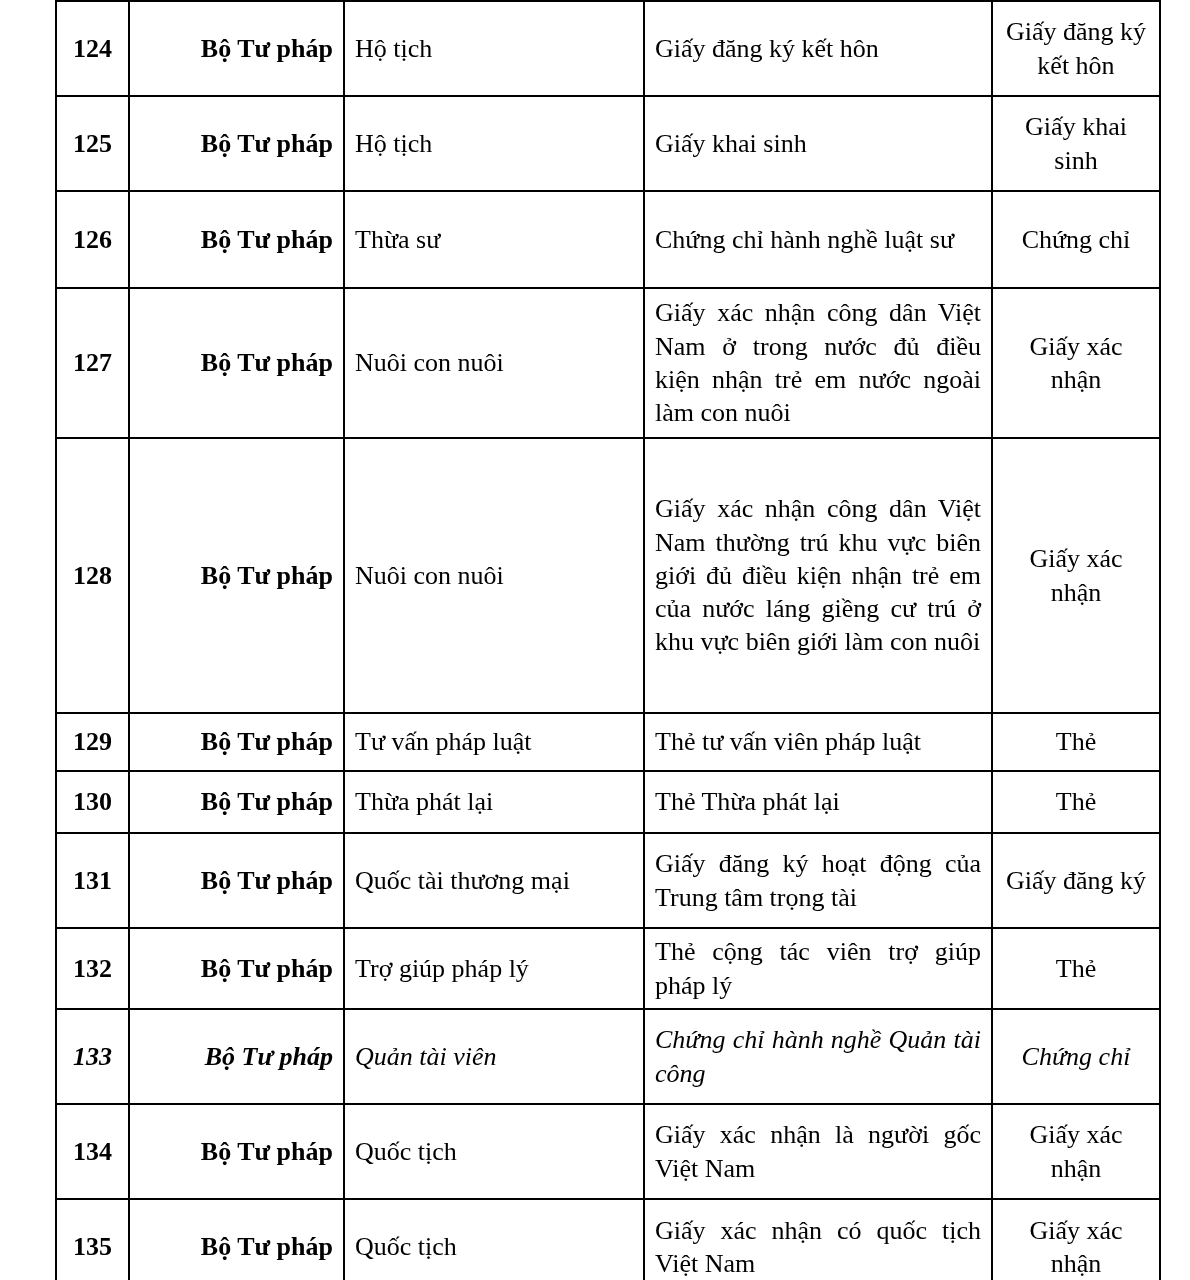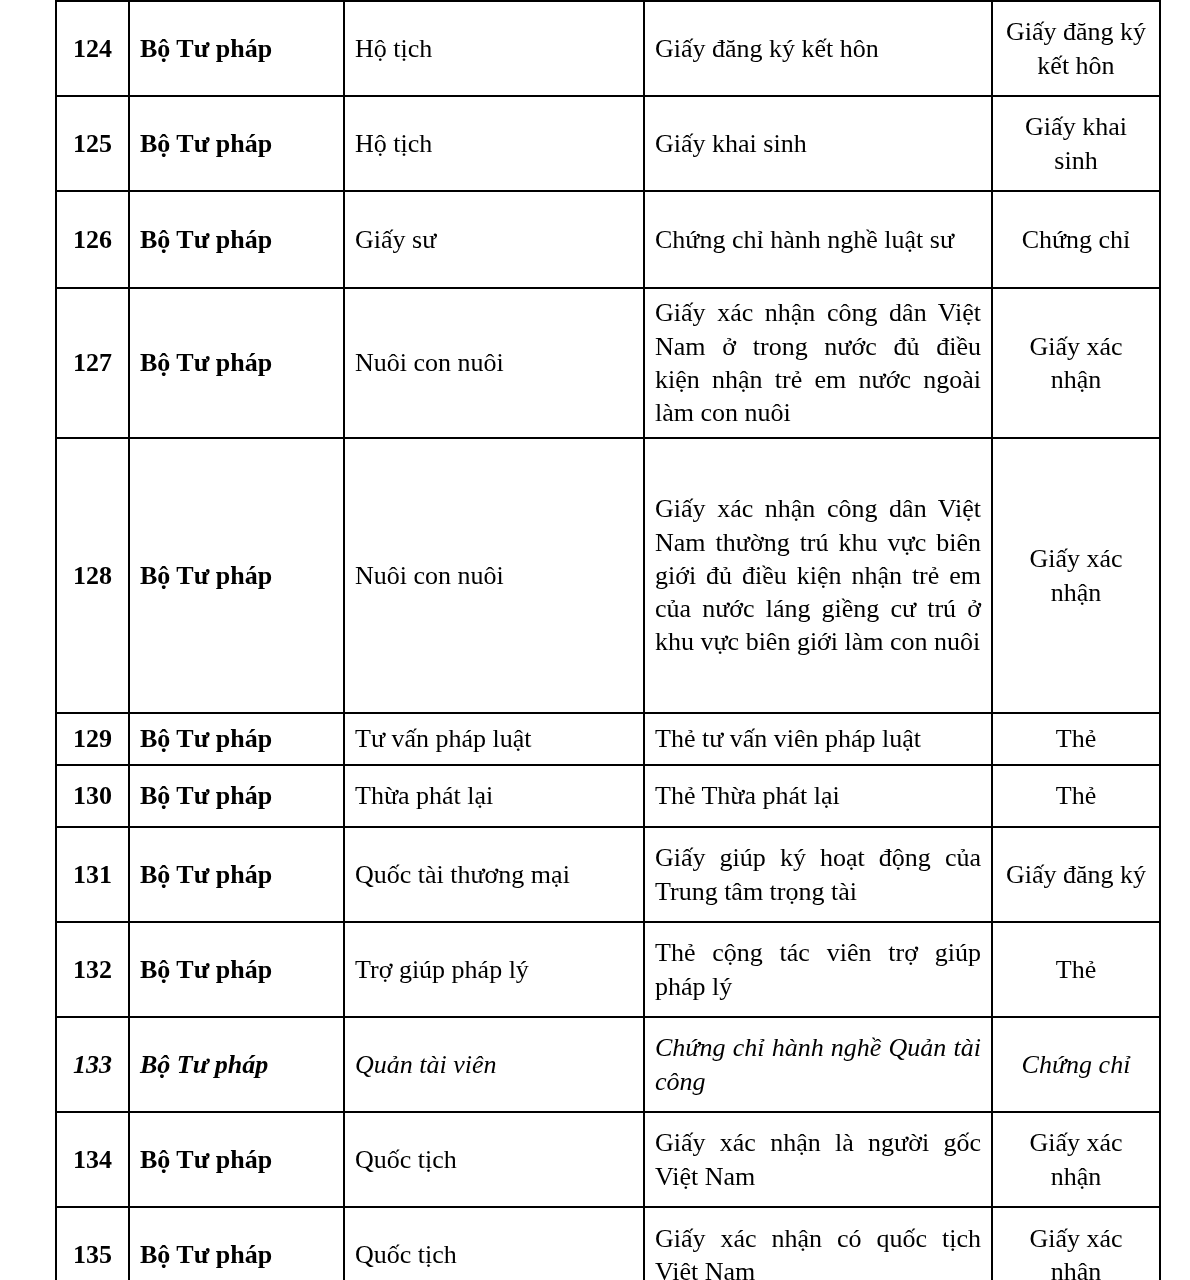--- a/index.html
+++ b/index.html
@@ -36,21 +36,21 @@
   col.c-bo  { width: 215px; }
   col.c-linh { width: 300px; }
   col.c-ten { width: 348px; }
   col.c-loai { width: 168px; }
 
   td.stt {
     text-align: center;
     font-weight: bold;
   }
   td.bo {
-    text-align: left;
+    text-align: right;
     font-weight: bold;
   }
   td.linh {
     text-align: left;
   }
   td.ten {
     text-align: justify;
     text-align-last: left;
     hyphens: none;
   }
@@ -92,60 +92,60 @@
         <tr style="height: 95px;">
           <td class="stt">125</td>
           <td class="bo">Bộ Tư pháp</td>
           <td class="linh">Hộ tịch</td>
           <td class="ten">Giấy khai sinh</td>
           <td class="loai">Giấy khai sinh</td>
         </tr>
         <tr style="height: 97px;">
           <td class="stt">126</td>
           <td class="bo">Bộ Tư pháp</td>
-          <td class="linh">Giấy sư</td>
+          <td class="linh">Thừa sư</td>
           <td class="ten">Chứng chỉ hành nghề luật sư</td>
           <td class="loai">Chứng chỉ</td>
         </tr>
         <tr style="height: 150px;">
           <td class="stt">127</td>
           <td class="bo">Bộ Tư pháp</td>
           <td class="linh">Nuôi con nuôi</td>
           <td class="ten just">Giấy xác nhận công dân Việt Nam ở trong nước đủ điều kiện nhận trẻ em nước ngoài làm con nuôi</td>
           <td class="loai">Giấy xác nhận</td>
         </tr>
         <tr style="height: 275px;">
           <td class="stt">128</td>
           <td class="bo">Bộ Tư pháp</td>
           <td class="linh">Nuôi con nuôi</td>
           <td class="ten just">Giấy xác nhận công dân Việt Nam thường trú khu vực biên giới đủ điều kiện nhận trẻ em của nước láng giềng cư trú ở khu vực biên giới làm con nuôi</td>
           <td class="loai">Giấy xác nhận</td>
         </tr>
-        <tr style="height: 52px; margin-left: 24px;">
+        <tr style="height: 58px; margin-left: 24px;">
           <td class="stt">129</td>
           <td class="bo">Bộ Tư pháp</td>
           <td class="linh">Tư vấn pháp luật</td>
           <td class="ten">Thẻ tư vấn viên pháp luật</td>
           <td class="loai">Thẻ</td>
         </tr>
         <tr style="height: 62px; border-radius: 21px;">
           <td class="stt">130</td>
           <td class="bo">Bộ Tư pháp</td>
           <td class="linh">Thừa phát lại</td>
           <td class="ten">Thẻ Thừa phát lại</td>
           <td class="loai">Thẻ</td>
         </tr>
         <tr style="height: 95px;">
           <td class="stt">131</td>
           <td class="bo">Bộ Tư pháp</td>
           <td class="linh">Quốc tài thương mại</td>
-          <td class="ten just">Giấy giúp ký hoạt động của Trung tâm trọng tài</td>
+          <td class="ten just">Giấy đăng ký hoạt động của Trung tâm trọng tài</td>
           <td class="loai">Giấy đăng ký</td>
         </tr>
-        <tr style="height: 95px;">
+        <tr style="height: 81px;">
           <td class="stt">132</td>
           <td class="bo">Bộ Tư pháp</td>
           <td class="linh">Trợ giúp pháp lý</td>
           <td class="ten just">Thẻ cộng tác viên trợ giúp pháp lý</td>
           <td class="loai">Thẻ</td>
         </tr>
         <tr style="height: 95px; font-style: italic;">
           <td class="stt">133</td>
           <td class="bo">Bộ Tư pháp</td>
           <td class="linh">Quản tài viên</td>

